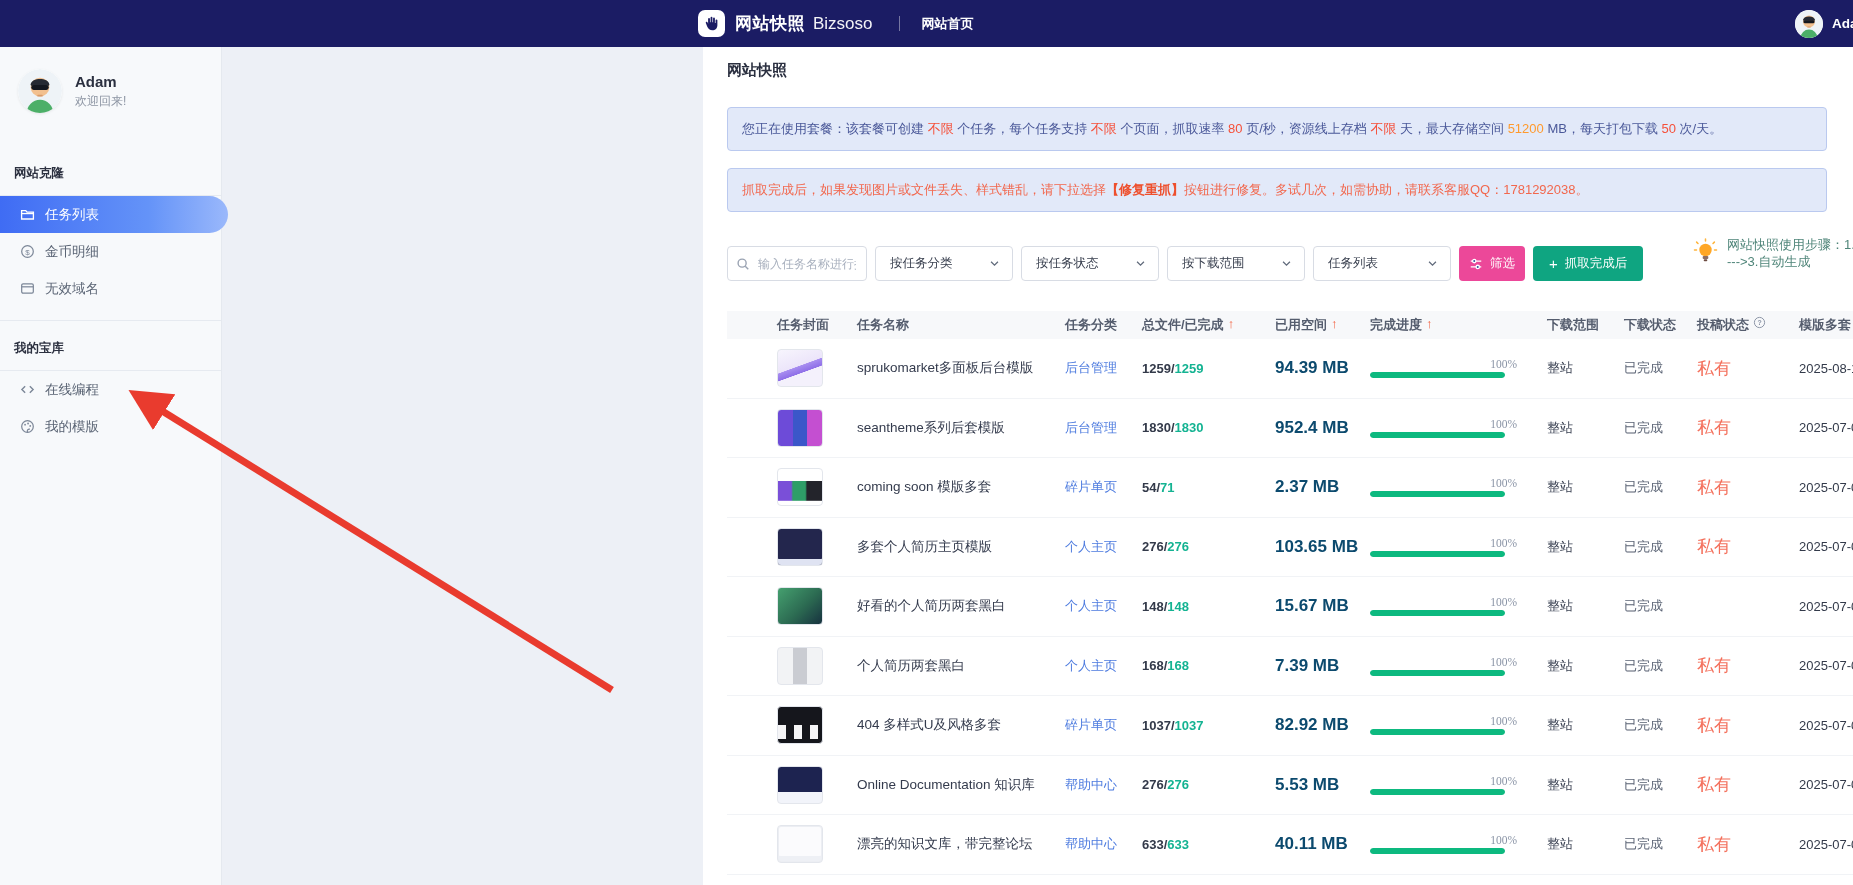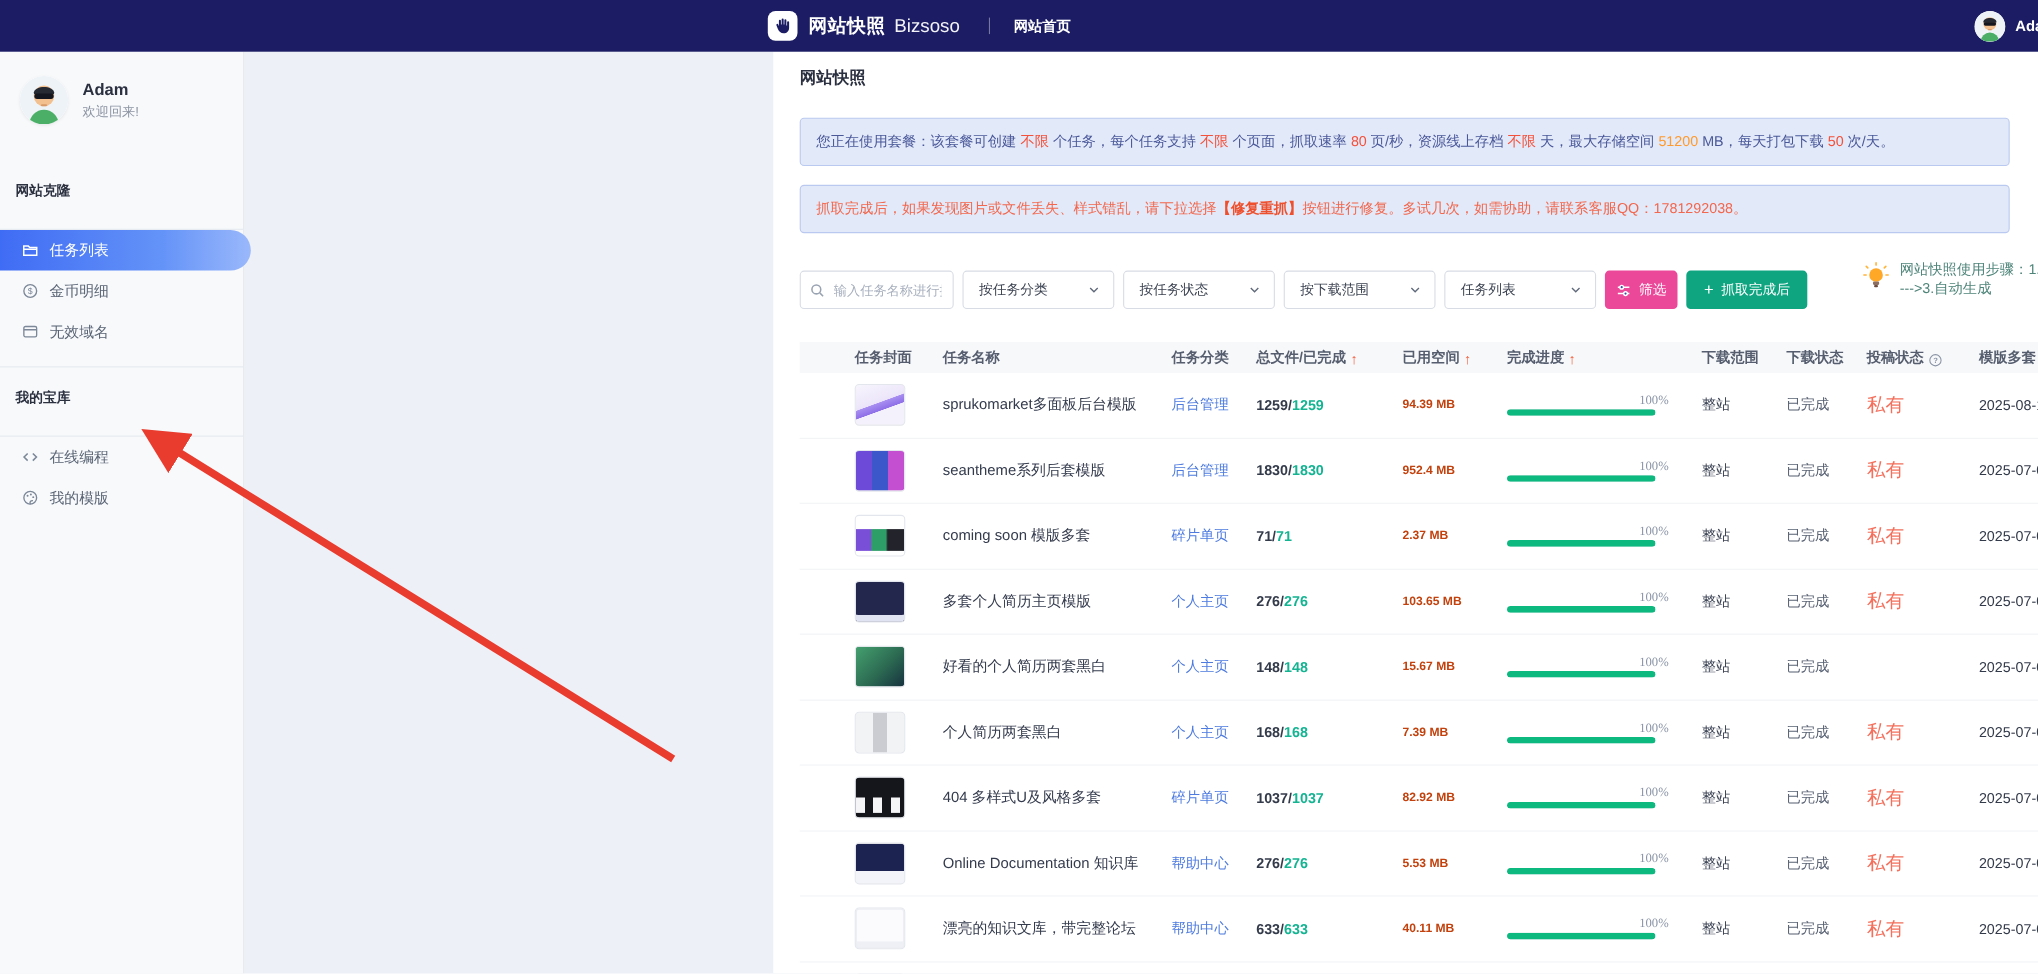--- a/index.html
+++ b/index.html
@@ -20,21 +20,21 @@
   .nav-user{position:absolute;left:1795px;top:0;height:47px;display:flex;align-items:center;gap:9px;}
   .nav-avatar{width:28px;height:28px;border-radius:50%;overflow:hidden;background:#fff;flex:0 0 auto;}
   .nav-username{color:#fff;font-size:13.5px;font-weight:700;white-space:nowrap;}
   
   #sidebar{position:absolute;left:0;top:47px;width:221px;height:838px;background:#f7f9fb;border-right:1px solid #e5e9ef;z-index:10;}
   .sb-user{display:flex;align-items:center;gap:13px;margin:22px 0 0 18px;}
   .sb-avatar{width:44px;height:44px;border-radius:50%;overflow:hidden;background:#fff;box-shadow:0 1px 3px rgba(0,0,0,.08);flex:0 0 auto;}
   .sb-user-name{font-size:15px;font-weight:700;color:#2b3040;line-height:1.35;}
   .sb-user-welcome{font-size:12px;color:#8d95a3;}
   #sb-sections{margin-top:46px;}
-  .sb-title{font-size:12.5px;font-weight:700;color:#2c3140;padding:6px 0 26px 14px;}
+  .sb-title{font-size:12.5px;font-weight:700;color:#2c3140;padding:6px 0 13px 14px;}
   .sb-divider{height:1px;background:#e6eaf0;margin:0;}
   .sb-item{height:37px;display:flex;align-items:center;gap:10px;padding-left:20px;color:#5a6474;font-size:13.5px;cursor:pointer;}
   .sb-item .sb-ic{display:flex;align-items:center;color:#7c8798;}
   .sb-item.active{width:208px;border-radius:0 19px 19px 0;color:#fff;
     background:linear-gradient(90deg,#3f6cf4 0%,#6493f8 65%,#9ab8fb 100%);}
   .sb-item.active .sb-ic{color:#fff;}
   .sb-gap{height:13px;}
   
   #arrow-layer{position:absolute;left:0;top:0;width:1853px;height:885px;z-index:40;pointer-events:none;}
   
@@ -61,40 +61,40 @@
   .btn-filter{width:66px;background:#ec4899;}
   .btn-create{padding:0 16px;background:#0fa581;}
   .btn-create .plus{font-size:15px;font-weight:400;margin-top:-1px;}
   
   #steps{position:absolute;left:1693px;top:236px;width:220px;display:flex;gap:9px;z-index:15;}
   #steps .steps-text{font-size:13px;color:#4f8579;line-height:17px;white-space:nowrap;}
   
   .grid{display:grid;grid-template-columns:80px 208px 77px 133px 95px 177px 77px 73px 102px 140px;align-items:center;}
   #thead{margin-top:30px;width:1220px;height:28px;background:#f7f8fa;padding-left:50px;box-sizing:content-box;
     font-size:13px;font-weight:700;color:#555d6e;}
-  .th{display:flex;align-items:flex-end;gap:4px;white-space:nowrap;}
+  .th{display:flex;align-items:flex-start;gap:4px;white-space:nowrap;}
   .sort-arrow{color:#f3603f;font-size:13px;font-weight:400;}
   #tbody{width:1220px;}
   .trow{height:58.5px;border-bottom:1px solid #f1f3f6;padding-left:50px;width:1220px;box-sizing:content-box;}
   .thumb{width:46px;height:38px;border-radius:4px;border:1px solid #e3e6ec;box-sizing:border-box;}
   .t1{background:linear-gradient(160deg,#f7f5fd 0%,#ece5fa 45%,#a88ef0 46%,#8f6fe8 60%,#f4f1fc 61%);}
   .t2{background:linear-gradient(90deg,#6d4bd8 0 34%,#3b57c9 34% 67%,#c44fd1 67%);}
   .t3{background:#fff;background-image:linear-gradient(90deg,#7a4fd8 0 30%,#2e9e68 34% 62%,#23242b 66% 100%);background-size:100% 55%;background-position:0 70%;background-repeat:no-repeat;}
   .t4{background:linear-gradient(180deg,#23264d 0 100%);box-shadow:inset 0 -12px 0 -6px #dfe3f2;}
   .t5{background:linear-gradient(135deg,#45a06f 0%,#2c6b52 55%,#17323f 100%);}
   .t6{background:linear-gradient(90deg,#f2f3f5 0 35%,#caccd2 35% 65%,#f2f3f5 65%);}
   .t7{background:#15161c;background-image:repeating-linear-gradient(90deg,#f5f5f7 0 8px,#15161c 8px 16px);background-size:100% 40%;background-position:0 80%;background-repeat:no-repeat;}
   .t8{background:linear-gradient(180deg,#1d2350 0 70%,#f2f4fa 70%);}
   .t9{background:#fbfbfd;box-shadow:inset 0 0 0 1px #eceef3, inset 0 -10px 0 -4px #eef0f5;}
   .t10{background:linear-gradient(90deg,#8a63e0 0 30%,#f6f4fb 30%);}
   .c-name{font-size:13.5px;color:#343b4d;white-space:nowrap;overflow:hidden;}
   .c-cat{font-size:13px;color:#4d7bdf;white-space:nowrap;}
   .c-files{font-size:13px;font-weight:700;color:#333a4a;white-space:nowrap;}
   .c-files .done{color:#14b392;}
-  .c-size{font-size:11px;font-weight:600;color:#c2410c;white-space:nowrap;}
+  .c-size{font-size:17px;font-weight:600;color:#0c4a6e;white-space:nowrap;}
   .pwrap{width:135px;font-family:Liberation Serif, serif;}
   .plabel{font-size:11.5px;color:#8a94a6;text-align:right;margin:0 -12px 2px 0;}
   .ptrack{height:6px;border-radius:3px;background:#e8ecf1;overflow:hidden;}
   .pfill{height:100%;background:#0db97f;border-radius:3px;}
   .c-range{font-size:13px;color:#3c4354;}
   .c-dl{font-size:13px;color:#5a6374;}
   .c-pub{font-size:17px;color:#f4705c;}
   .c-date{font-size:13px;color:#333a4a;white-space:nowrap;}
 </style>
 </head>
@@ -352,21 +352,21 @@
         <div class="c-dl">已完成</div>
         <div class="c-pub">私有</div>
         <div class="c-date">2025-07-0</div>
       </div>
       <div class="trow grid">
         <div>
           <div class="thumb t3"></div>
         </div>
         <div class="c-name">coming soon 模版多套</div>
         <div class="c-cat">碎片单页</div>
-        <div class="c-files"><span>71/</span><span class="done">71</span></div>
+        <div class="c-files"><span>54/</span><span class="done">71</span></div>
         <div class="c-size">2.37 MB</div>
         <div>
           <div class="pwrap">
             <div class="plabel">100%</div>
             <div class="ptrack">
               <div class="pfill" style="width: 100%;"></div>
             </div>
           </div>
         </div>
         <div class="c-range">整站</div>

